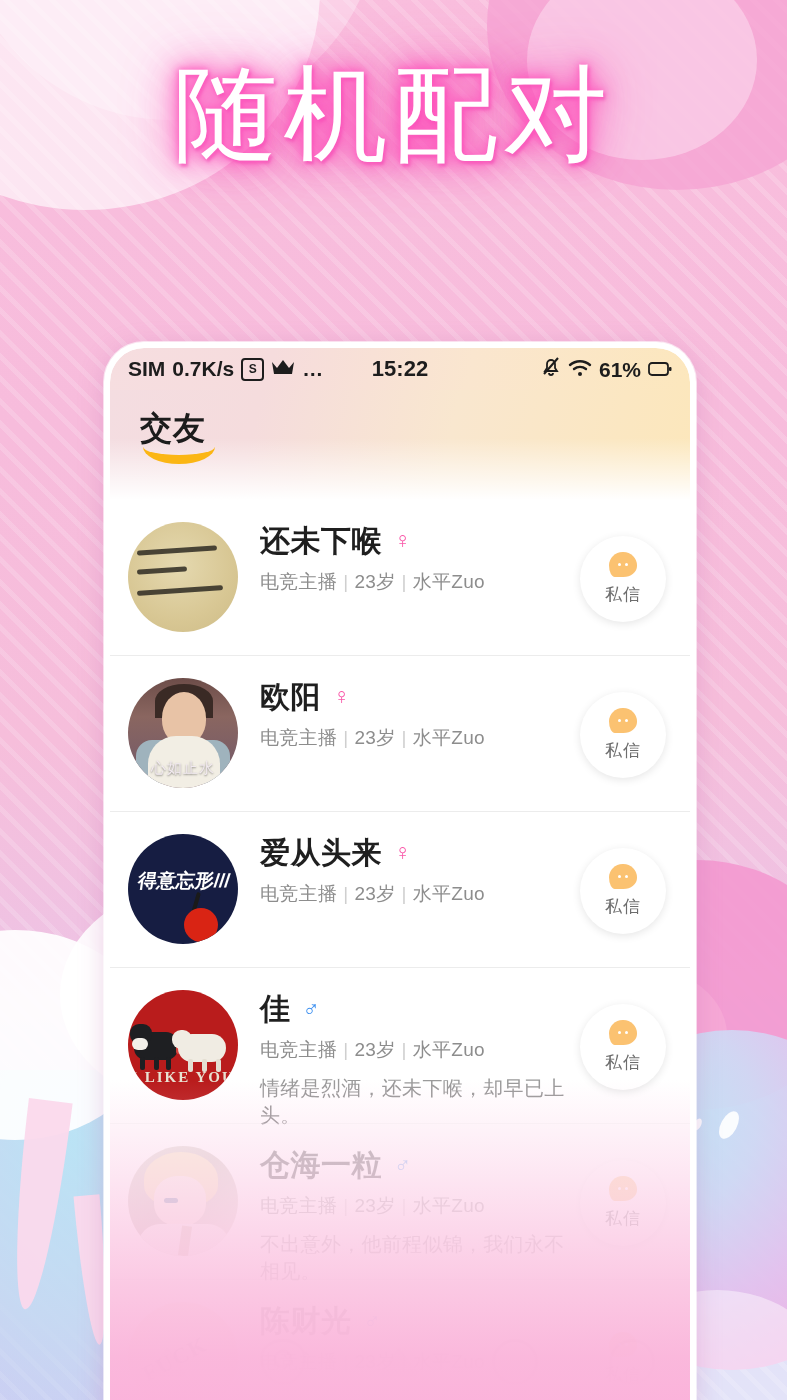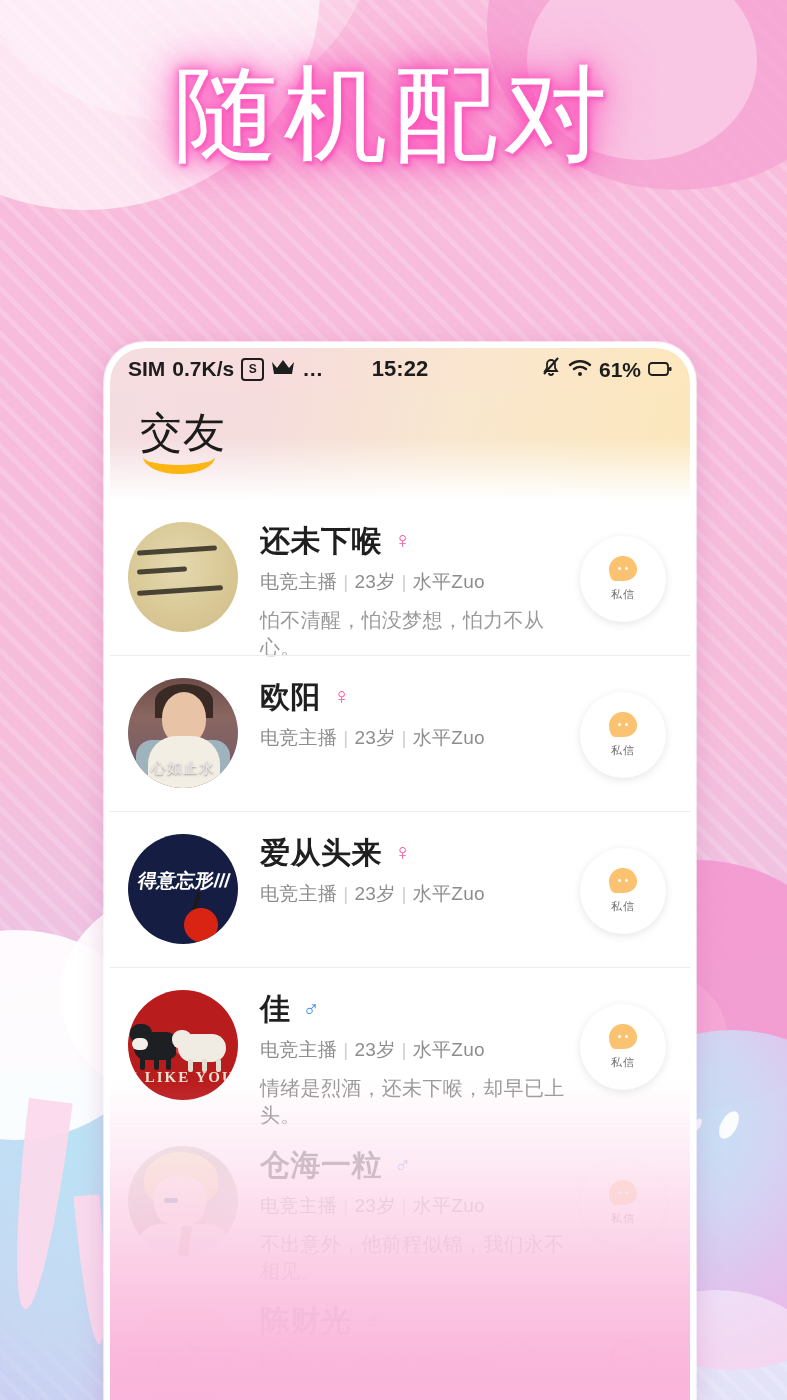--- a/index.html
+++ b/index.html
@@ -103,21 +103,21 @@
   
   .header{
     height:110px;position:relative;
     background:linear-gradient(103deg,#f4dde1 0%,#f5dcdd 25%,#f9e7cf 58%,#fce7bb 100%);
   }
   .header:after{
     content:"";position:absolute;left:0;right:0;bottom:0;height:62px;
     background:linear-gradient(180deg,rgba(255,255,255,0) 0%,#fff 100%);
   }
   .logo{position:absolute;left:30px;top:22px;z-index:2;}
-  .logo-text{font-size:42px;font-weight:400;color:#1c1c1c;letter-spacing:1px;line-height:1;}
+  .logo-text{font-size:32px;font-weight:700;color:#1c1c1c;letter-spacing:1px;line-height:1;}
   .logo-smile{
     margin-top:-8px;margin-left:3px;width:72px;height:19px;
     border-bottom:9px solid #fbb614;border-radius:0 0 46px 46px/0 0 22px 22px;
   }
 
   
   .list{position:relative;background:#fff;}
   .row{
     position:relative;display:flex;align-items:flex-start;
     padding:22px 18px 20px 18px;height:113px;box-sizing:content-box;
@@ -144,21 +144,21 @@
     flex:0 0 86px;width:86px;height:86px;border-radius:50%;background:#fff;
     box-shadow:0 2px 9px rgba(0,0,0,.10);
     display:flex;flex-direction:column;align-items:center;justify-content:center;
     margin-top:14px;margin-right:6px;
   }
   .msg-bub{
     width:28px;height:25px;background:#fbc271;border-radius:50% 50% 50% 6px/55% 55% 45% 12px;
     position:relative;display:flex;align-items:center;justify-content:center;gap:4px;
   }
   .msg-bub i{width:3px;height:3px;background:#fff;border-radius:50%;display:block;}
-  .msg-lab{margin-top:6px;font-size:11px;color:#6d6d6d;letter-spacing:1px;}
+  .msg-lab{margin-top:6px;font-size:17px;color:#6d6d6d;letter-spacing:1px;}
 
   
   .fade5{opacity:.30;}
   .fade6{opacity:.18;}
 
   
   .av1{background:radial-gradient(circle at 45% 40%,#e5d9b0 0%,#d8c794 60%,#cdbb86 100%);}
   .av1 .scrib{position:absolute;left:9px;top:26px;right:8px;}
   .av1 .scrib span{
     display:block;height:5px;background:#2e2a22;border-radius:3px;margin-bottom:15px;
@@ -344,21 +344,20 @@
             </div>
         </div>
         <div class="info">
           <div class="name-line">
             <span class="name">还未下喉</span>
             <span class="gicon g-f">♀</span>
           </div>
           <div class="meta">
             <span>电竞主播</span><span class="sep">|</span><span>23岁</span><span class="sep">|</span><span>水平Zuo</span>
           </div>
-          <div class="bio">怕不清醒，怕没梦想，怕力不从心。</div>
         </div>
         <div class="msgbtn">
           <div class="msg-bub">
               <i></i>
               <i></i>
             </div>
           <div class="msg-lab">私信</div>
         </div>
       </div>
 

